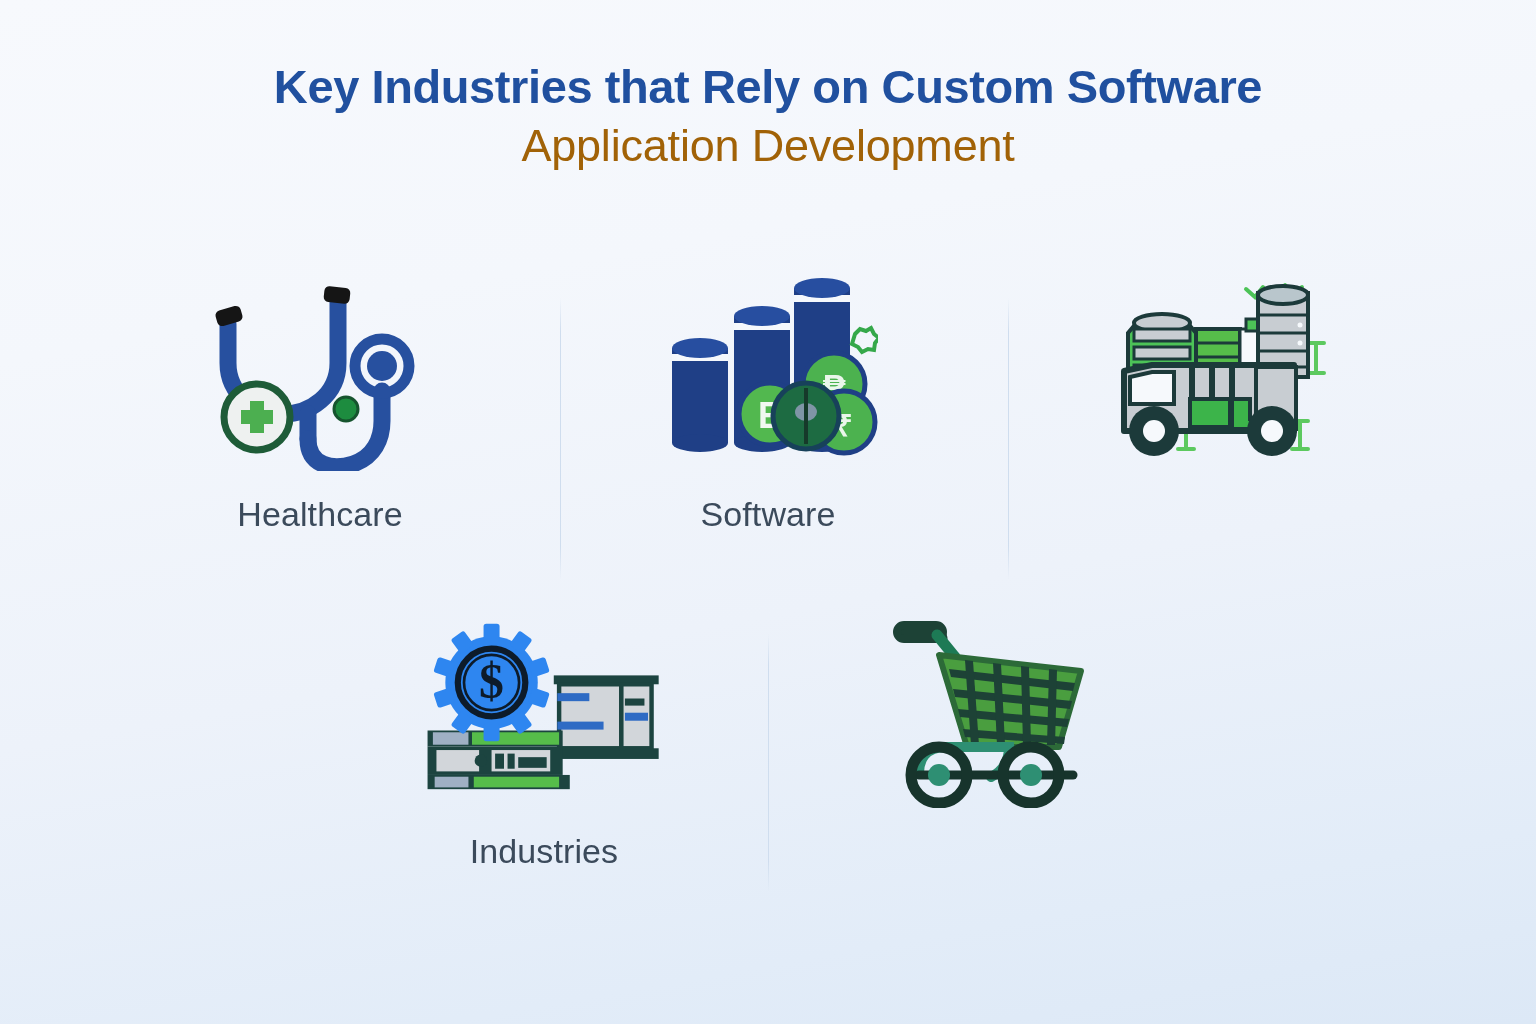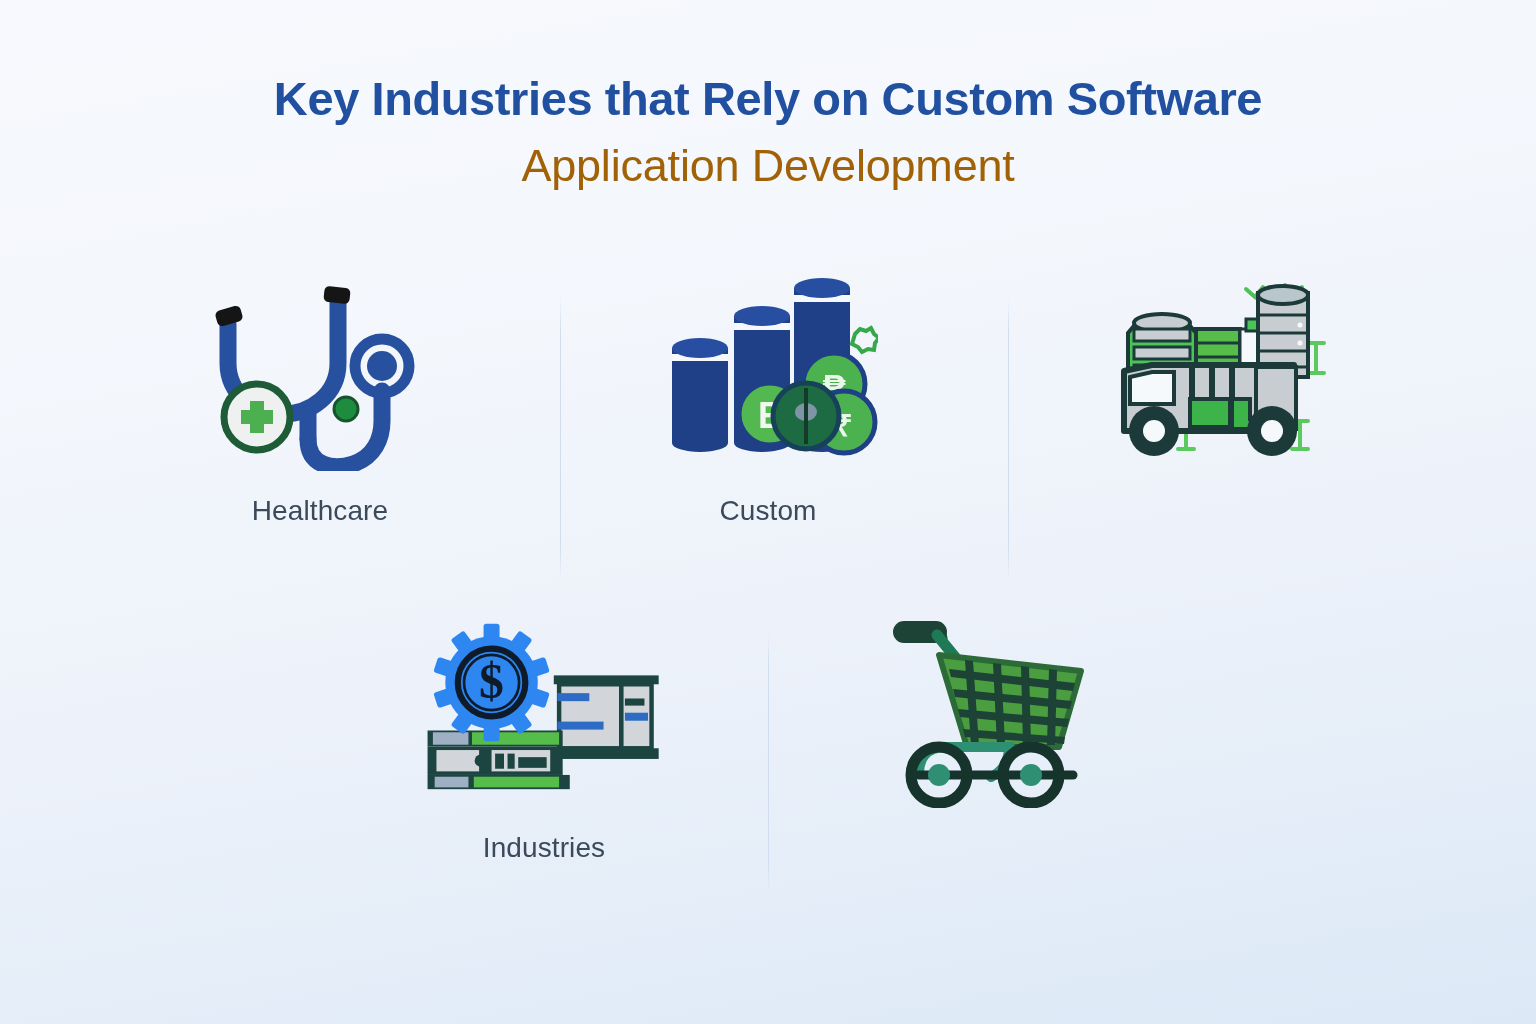--- a/index.html
+++ b/index.html
@@ -27,21 +27,21 @@
     left: 0;
     right: 0;
     text-align: center;
   }
   .title-line1 {
     font-size: 47px;
     font-weight: 700;
     color: #20509f;
     letter-spacing: -0.4px;
     line-height: 1.22;
-    margin: 12px;
+    margin: 0;
   }
   .title-line2 {
     font-size: 45px;
     font-weight: 400;
     color: #a16207;
     letter-spacing: -0.2px;
     line-height: 1.22;
     margin: 4px 0 0 0;
   }
 
@@ -71,21 +71,21 @@
   }
   .icon-box {
     width: 240px;
     height: 205px;
     display: flex;
     align-items: center;
     justify-content: center;
   }
   .row-2 .icon-box { height: 200px; }
   .cell-label {
-    font-size: 28px;
+    font-size: 34px;
     font-weight: 400;
     color: #3b4a5b;
     letter-spacing: 0.1px;
     margin-top: 22px;
     text-align: center;
     white-space: nowrap;
   }
 
   
   .divider {
@@ -175,21 +175,21 @@
               <circle cx="186" cy="146" r="31" fill="#4cb24f" stroke="#1f3f86" stroke-width="5"></circle>
               <text x="186" y="160" font-family="'Liberation Sans',sans-serif" font-size="30" font-weight="700" fill="#eaf6ea" text-anchor="middle">₹</text>
             </g>
             <g>
               <circle cx="148" cy="140" r="33" fill="#1d6b42" stroke="#17415a" stroke-width="5"></circle>
               <ellipse cx="148" cy="136" rx="11" ry="9" fill="#7f95a6"></ellipse>
               <path d="M148 112 L148 168" stroke="#163a2a" stroke-width="4"></path>
             </g>
           </svg>
         </div>
-        <div class="cell-label">Custom</div>
+        <div class="cell-label">Software</div>
       </div>
 
       <div class="cell">
         <div class="icon-box">
           <svg width="240" height="200" viewBox="0 0 240 200" xmlns="http://www.w3.org/2000/svg">
 
             <g stroke="#4cc357" stroke-width="4" fill="none" stroke-linecap="round">
               <path d="M44 56 l8 7 l8 -9"></path>
               <path d="M150 18 l9 8 l8 -10"></path>
               <path d="M206 16 l-9 8 l-8 -10"></path>

